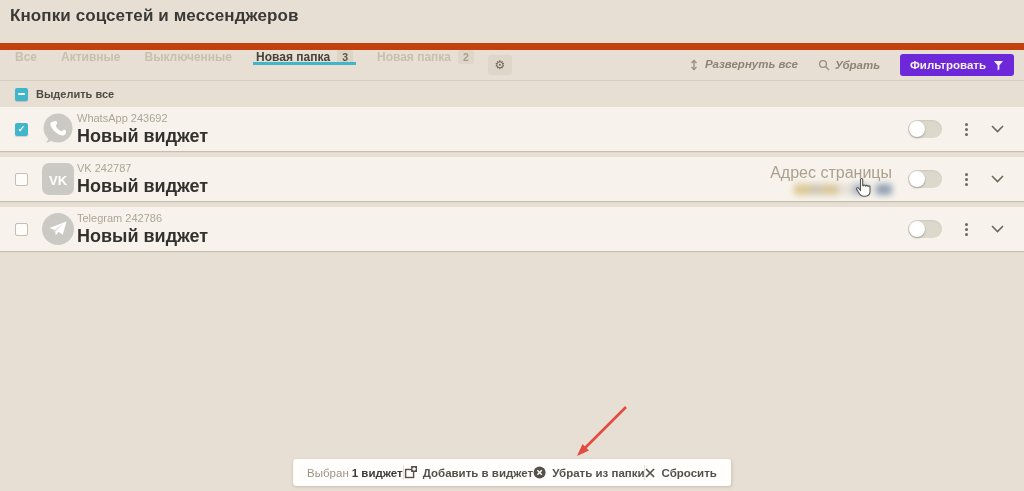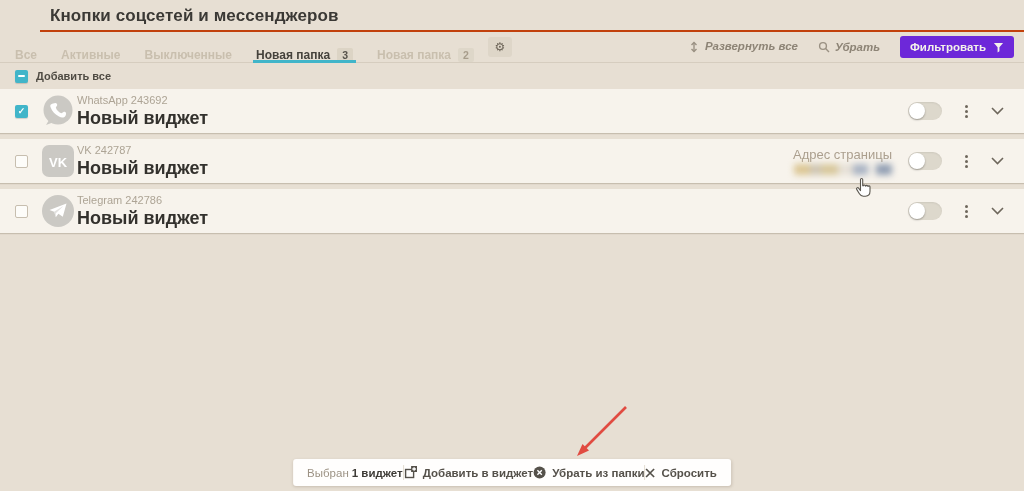--- a/index.html
+++ b/index.html
@@ -5,27 +5,27 @@
   * { margin:0; padding:0; box-sizing:border-box; }
   html,body { width:1024px; height:491px; }
   body {
     font-family:"Liberation Sans", sans-serif;
     background:#e7dfd3;
     position:relative;
     overflow:hidden;
     -webkit-font-smoothing:antialiased;
   }
   
-  .header { padding:6px 12px 4px 10px; border-bottom:2px solid #c2410c;margin-left:40px; }
+  .header { padding:6px 12px 17px 10px; border-bottom:7px solid #c2410c; }
   .page-title { font-size:17px; font-weight:700; color:#3b3935; letter-spacing:.1px; }
 
   
   .tabbar { height:31px; display:flex; align-items:stretch; padding:0 10px 0 15px;
             border-bottom:1px solid #d6cdbf; }
-  .tabs { display:flex; align-items:flex-end; gap:24px; }
+  .tabs { display:flex; align-items:flex-start; gap:24px; }
   .tab { position:relative; display:flex; align-items:center; gap:7px;
          font-size:12px; font-weight:700; color:#c9bfae; cursor:default; }
   .tab.active { color:#45423c; }
   .tab.active::after { content:""; position:absolute; left:-3px; right:-3px; bottom:-1px;
                        height:3px; background:#41b5c9; }
   .badge { background:#dcd4c5; border-radius:2px; padding:2px 5px 1px;
            font-size:10.5px; font-weight:700; color:#57534b; line-height:1; }
   .tab.inactive .badge { color:#a79d8b; background:#ded7c9; }
   .gear-btn { align-self:center; width:24px; height:20px; margin-left:14px; background:#ded6c8;
               border-radius:3px; display:flex; align-items:center; justify-content:center;
@@ -51,21 +51,21 @@
   .cb.unchecked { background:#fdfcf9; border:1px solid #c7beaf; }
   .cb.checked, .cb.indet { background:#41b5c9; box-shadow:0 1px 1px rgba(0,0,0,.15); }
   .cb.checked::after { content:"\2713"; color:#fff; font-size:9px; font-weight:700; }
   .cb.indet::after { content:""; width:7px; height:2px; background:#fff; border-radius:1px; }
   .avatar { margin-left:13px; width:34px; height:34px; flex:none; }
   .row-text { margin-left:2px; display:flex; flex-direction:column; gap:2px; }
   .row-name { font-size:11px; color:#ada495; }
   .row-title { font-size:18px; font-weight:700; color:#33312d; }
   .row-right { margin-left:auto; display:flex; align-items:center; gap:21px; }
   .addr { display:flex; flex-direction:column; align-items:flex-end; margin-right:-5px; }
-  .addr-label { font-size:13px; color:#ab9f8e; }
+  .addr-label { font-size:16px; color:#ab9f8e; }
   .addr-blur { margin-top:2px; width:98px; height:11px; border-radius:2px;
     background:linear-gradient(90deg,#d9c species,#fff); 
     background:linear-gradient(90deg,#dcc795 0 16%,#cfc6b4 16% 28%,#d8c89c 28% 45%,
                #e6e0d6 45% 60%,#aab4c4 60% 76%,#f0ede7 76% 84%,#93a0b4 84% 100%);
     filter:blur(3px); }
   .toggle { width:34px; height:18px; border-radius:9px; background:#ddd8cc; position:relative;
             box-shadow:inset 0 1px 2px rgba(0,0,0,.07); flex:none; }
   .toggle .knob { position:absolute; left:1px; top:1px; width:16px; height:16px;
                   border-radius:50%; background:#fff; box-shadow:0 1px 2px rgba(0,0,0,.3); }
   .kebab { display:flex; flex-direction:column; gap:2px; padding:2px; }
@@ -140,21 +140,21 @@
       <span>Фильтровать</span>
       <svg width="11" height="11" viewBox="0 0 12 12">
         <path d="M1 1h10L7 5.6V10l-2 1.4V5.6L1 1z" fill="#f4f1ea"></path>
       </svg>
     </button>
   </div>
 </div>
 
 <div class="selectall">
   <span class="cb indet"></span>
-  <span>Добавить все</span>
+  <span>Выделить все</span>
 </div>
 
 <div>
 
   <div class="row">
     <span class="cb checked"></span>
     <svg class="avatar" viewBox="0 0 34 34">
       <circle cx="17" cy="16" r="14.5" fill="#cbc9c4"></circle>
       <path d="M8 26l-3 5 8-3z" fill="#cbc9c4"></path>
       <path d="M12.2 9.6c3.1-1.9 4.5.5 3.9 1.9l-1.3 2c.7 2.6 3.2 5.1 5.7 5.8l2-1.3c1.4-.7 3.8.8 1.9 3.9-1.3 2-3.9 2-6.4.7-3.8-2-7-5.2-8.3-9-.7-1.9-.6-3.2 2.5-4z" fill="#fff"></path>

